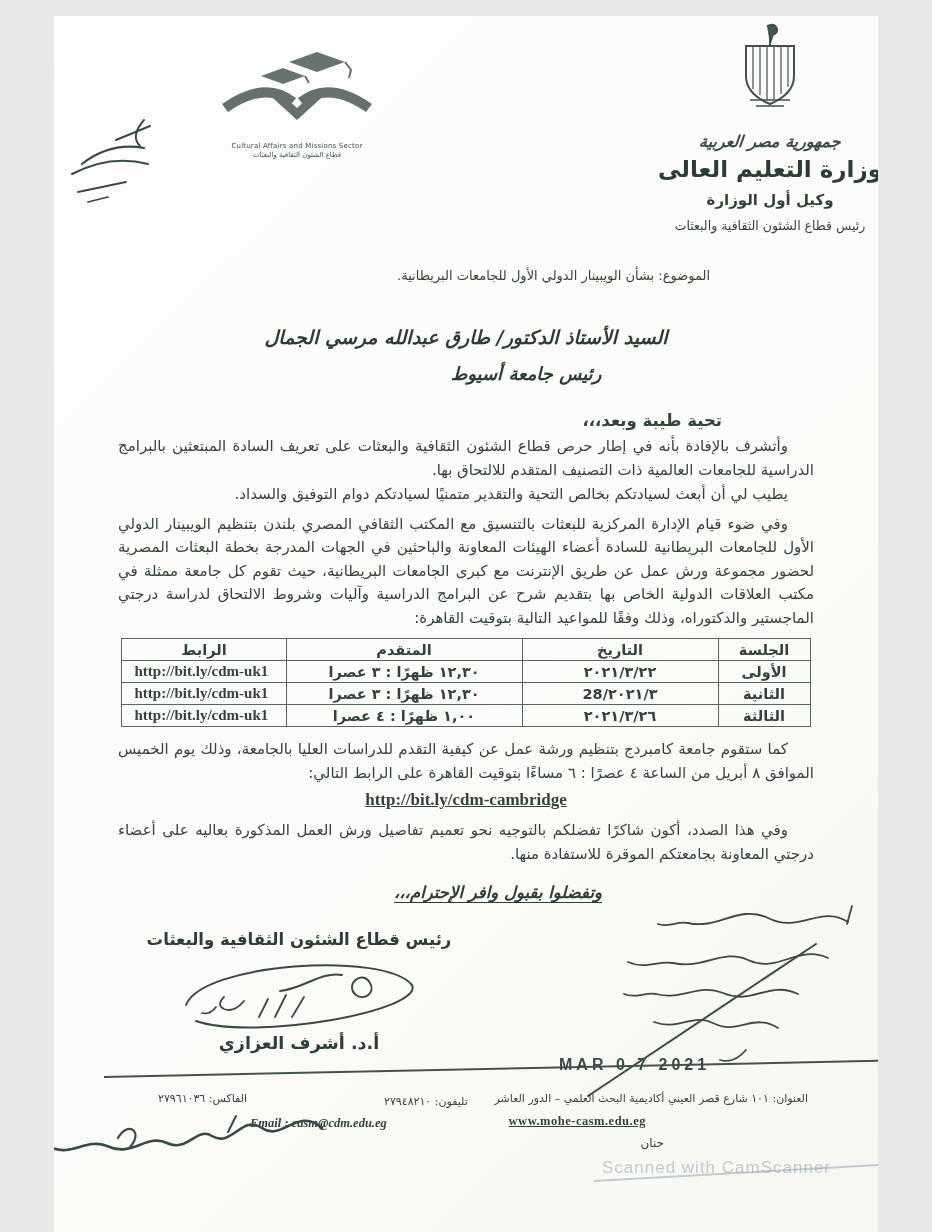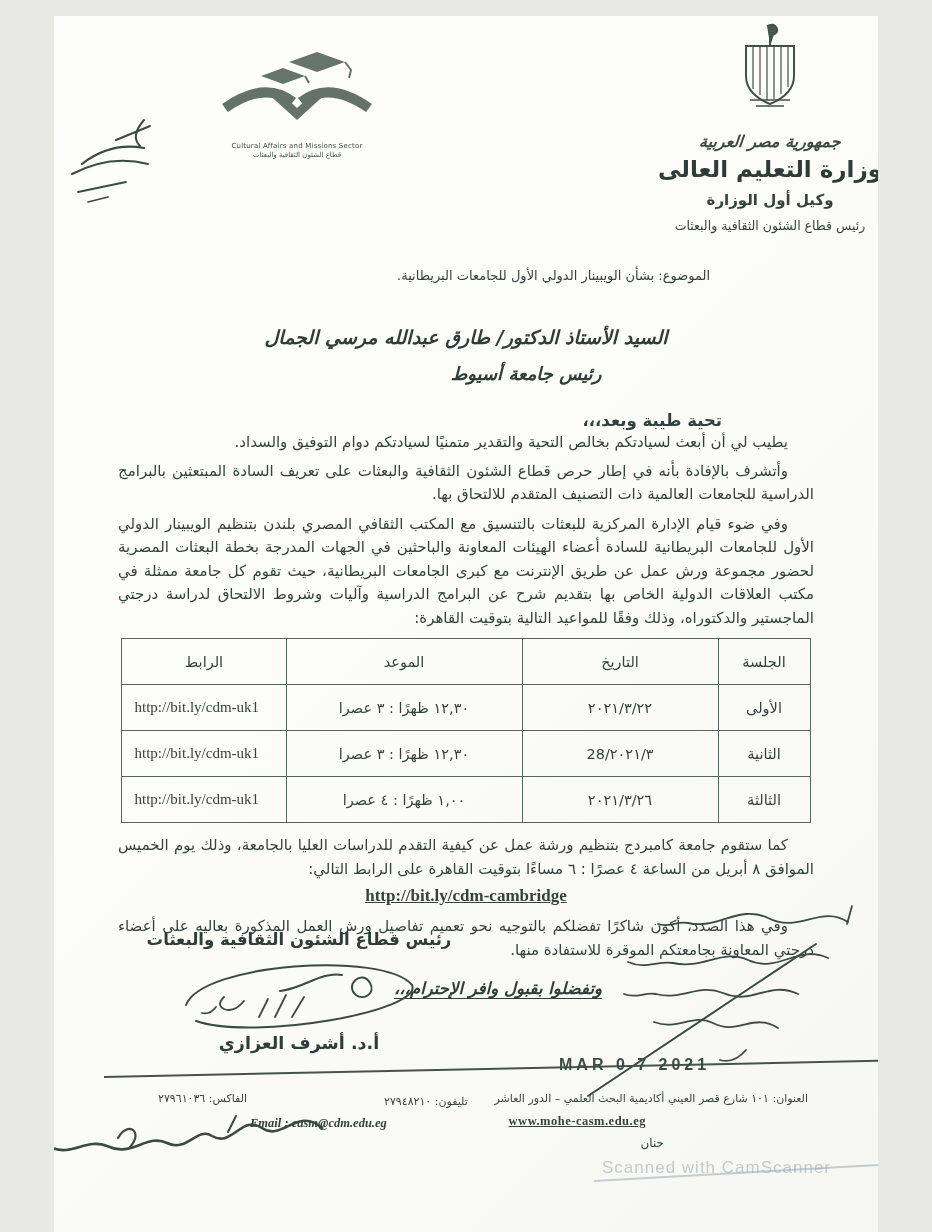--- a/index.html
+++ b/index.html
@@ -38,22 +38,22 @@
   .p4{margin-top:11px;}
   .p5{margin-top:9px;}
   .camlink{text-align:center;margin-top:5px;font-family:"Liberation Serif",serif;
            font-weight:bold;font-size:17px;direction:ltr;}
   .camlink span{text-decoration:underline;}
   .closing{font-weight:bold;font-style:italic;font-size:16.5px;margin-top:17px;margin-right:212px;
            text-decoration:underline;text-underline-offset:4px;color:#2e3d39;}
 
   
   table.sessions{width:99%;margin:8px auto 0 auto;border-collapse:collapse;font-size:14.5px;}
-  table.sessions th,table.sessions td{border:1.6px solid #55655f;padding:12px 6px;height:21px;
-           text-align:center;font-weight:normal;}
+  table.sessions th,table.sessions td{border:1.6px solid #55655f;padding:0 6px;height:21px;
+           text-align:center;font-weight:bold;}
   table.sessions td.url{direction:ltr;text-align:left;padding-left:12px;
            font-family:"Liberation Serif",serif;font-size:15px;}
   col.c-session{width:92px;} col.c-date{width:196px;} col.c-time{width:236px;}
 
   
   .sig-block{position:absolute;left:56px;top:914px;width:378px;text-align:center;}
   .sig-title{font-weight:bold;font-size:16.5px;color:#2e3d39;}
   .sig-name{font-weight:bold;font-size:17.5px;margin-top:-6px;color:#2e3d39;}
   .referral{position:absolute;left:442px;top:884px;}
 
@@ -123,36 +123,36 @@
 
   <div class="meta">
     <div>الموضوع: بشأن الويبينار الدولي الأول للجامعات البريطانية.</div>
   </div>
 
   <div class="letter">
     <div class="addr-name">السيد الأستاذ الدكتور/ طارق عبدالله مرسي الجمال</div>
     <div class="addr-title">رئيس جامعة أسيوط</div>
 
     <div class="greeting">تحية طيبة وبعد،،،</div>
+    <p class="para p2">وأتشرف بالإفادة بأنه في إطار حرص قطاع الشئون الثقافية والبعثات على تعريف السادة المبتعثين بالبرامج الدراسية للجامعات العالمية ذات التصنيف المتقدم للالتحاق بها.</p>
     <p class="para p1">يطيب لي أن أبعث لسيادتكم بخالص التحية والتقدير متمنيًا لسيادتكم دوام التوفيق والسداد.</p>
-    <p class="para p2">وأتشرف بالإفادة بأنه في إطار حرص قطاع الشئون الثقافية والبعثات على تعريف السادة المبتعثين بالبرامج الدراسية للجامعات العالمية ذات التصنيف المتقدم للالتحاق بها.</p>
     <p class="para p3">وفي ضوء قيام الإدارة المركزية للبعثات بالتنسيق مع المكتب الثقافي المصري بلندن بتنظيم الويبينار الدولي الأول للجامعات البريطانية للسادة أعضاء الهيئات المعاونة والباحثين في الجهات المدرجة بخطة البعثات المصرية لحضور مجموعة ورش عمل عن طريق الإنترنت مع كبرى الجامعات البريطانية، حيث تقوم كل جامعة ممثلة في مكتب العلاقات الدولية الخاص بها بتقديم شرح عن البرامج الدراسية وآليات وشروط الالتحاق لدراسة درجتي الماجستير والدكتوراه، وذلك وفقًا للمواعيد التالية بتوقيت القاهرة:</p>
 
     <table class="sessions">
       <colgroup>
           <col class="c-session">
           <col class="c-date">
           <col class="c-time">
           <col>
         </colgroup>
       <tbody>
           <tr>
         <th>الجلسة</th>
         <th>التاريخ</th>
-        <th>الموعد</th>
+        <th>المتقدم</th>
         <th>الرابط</th>
       </tr>
       <tr>
         <td>الأولى</td>
         <td>٢٠٢١/٣/٢٢</td>
         <td>١٢,٣٠ ظهرًا : ٣ عصرا</td>
         <td class="url">http://bit.ly/cdm-uk1</td>
       </tr>
       <tr>
         <td>الثانية</td>

